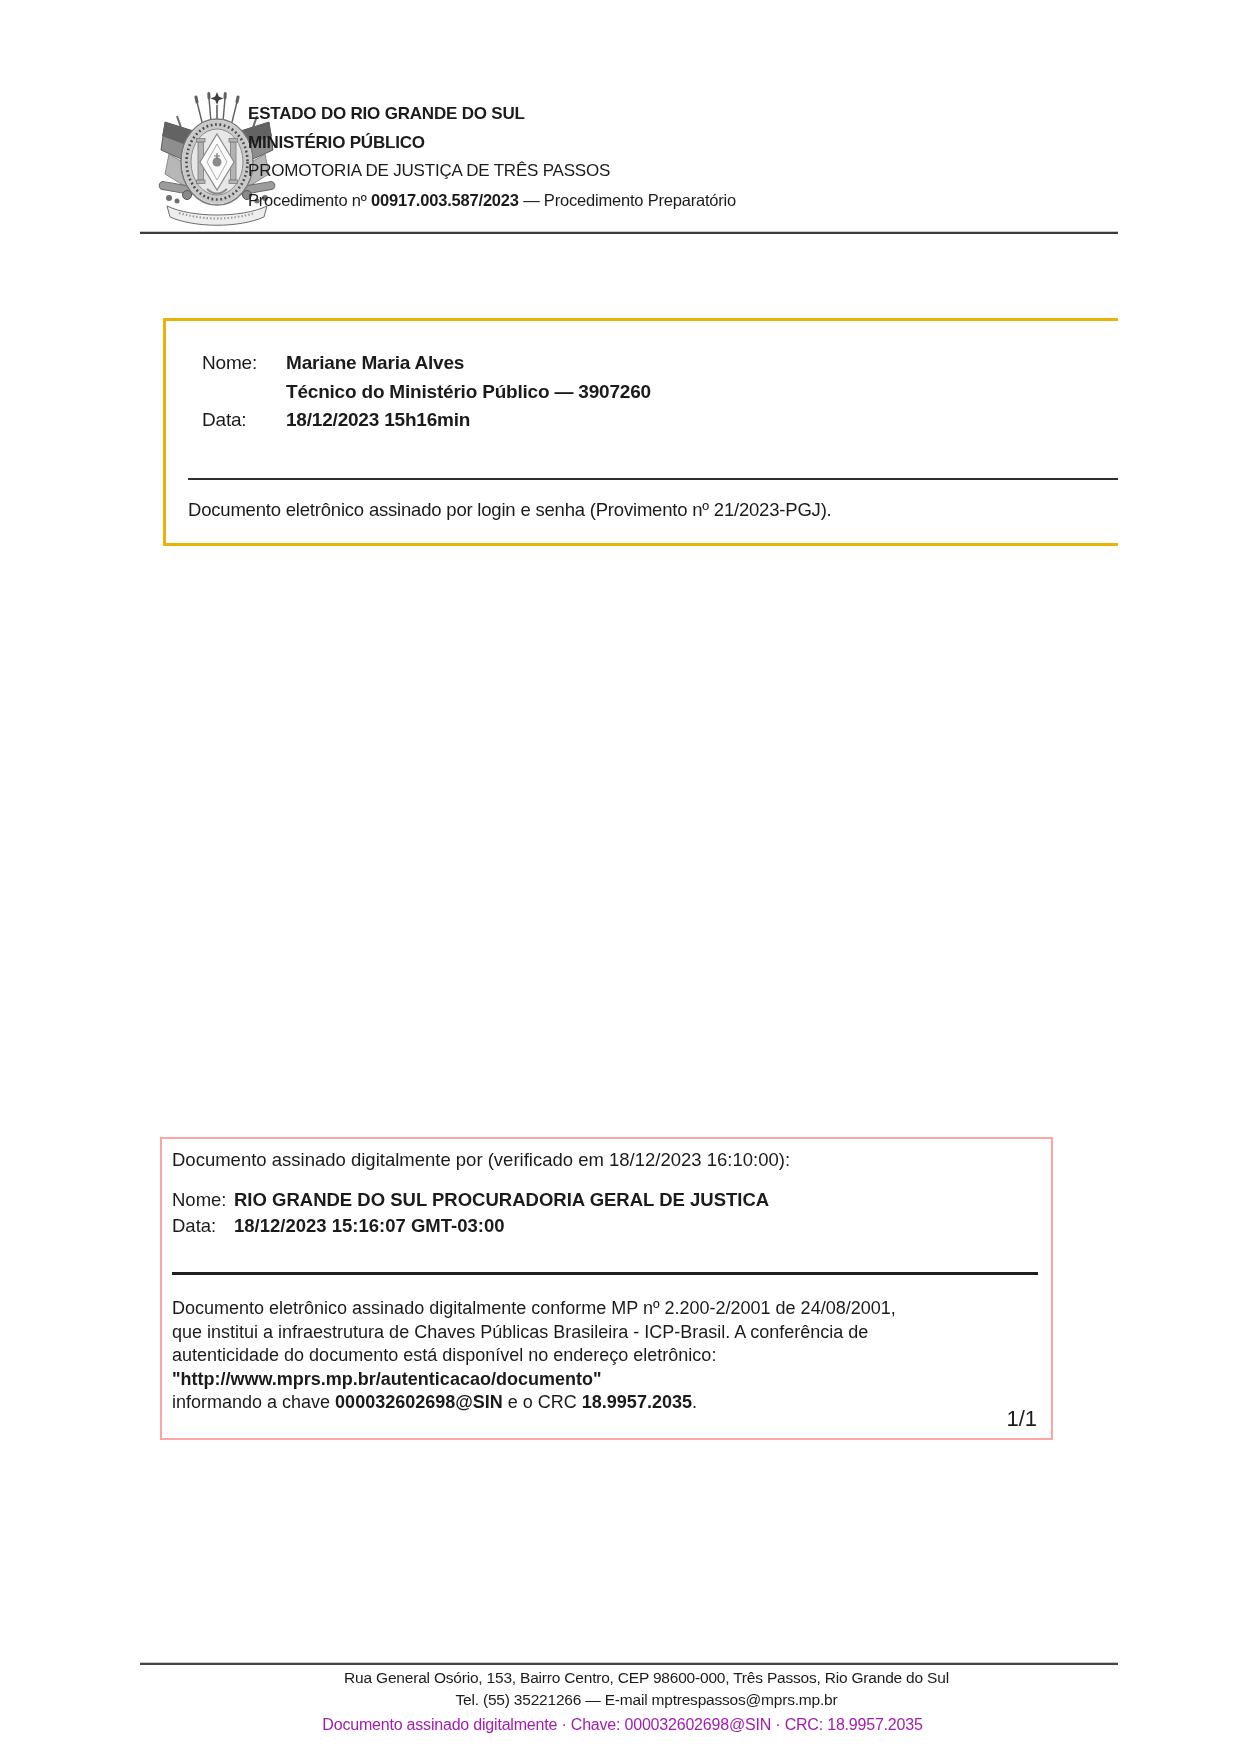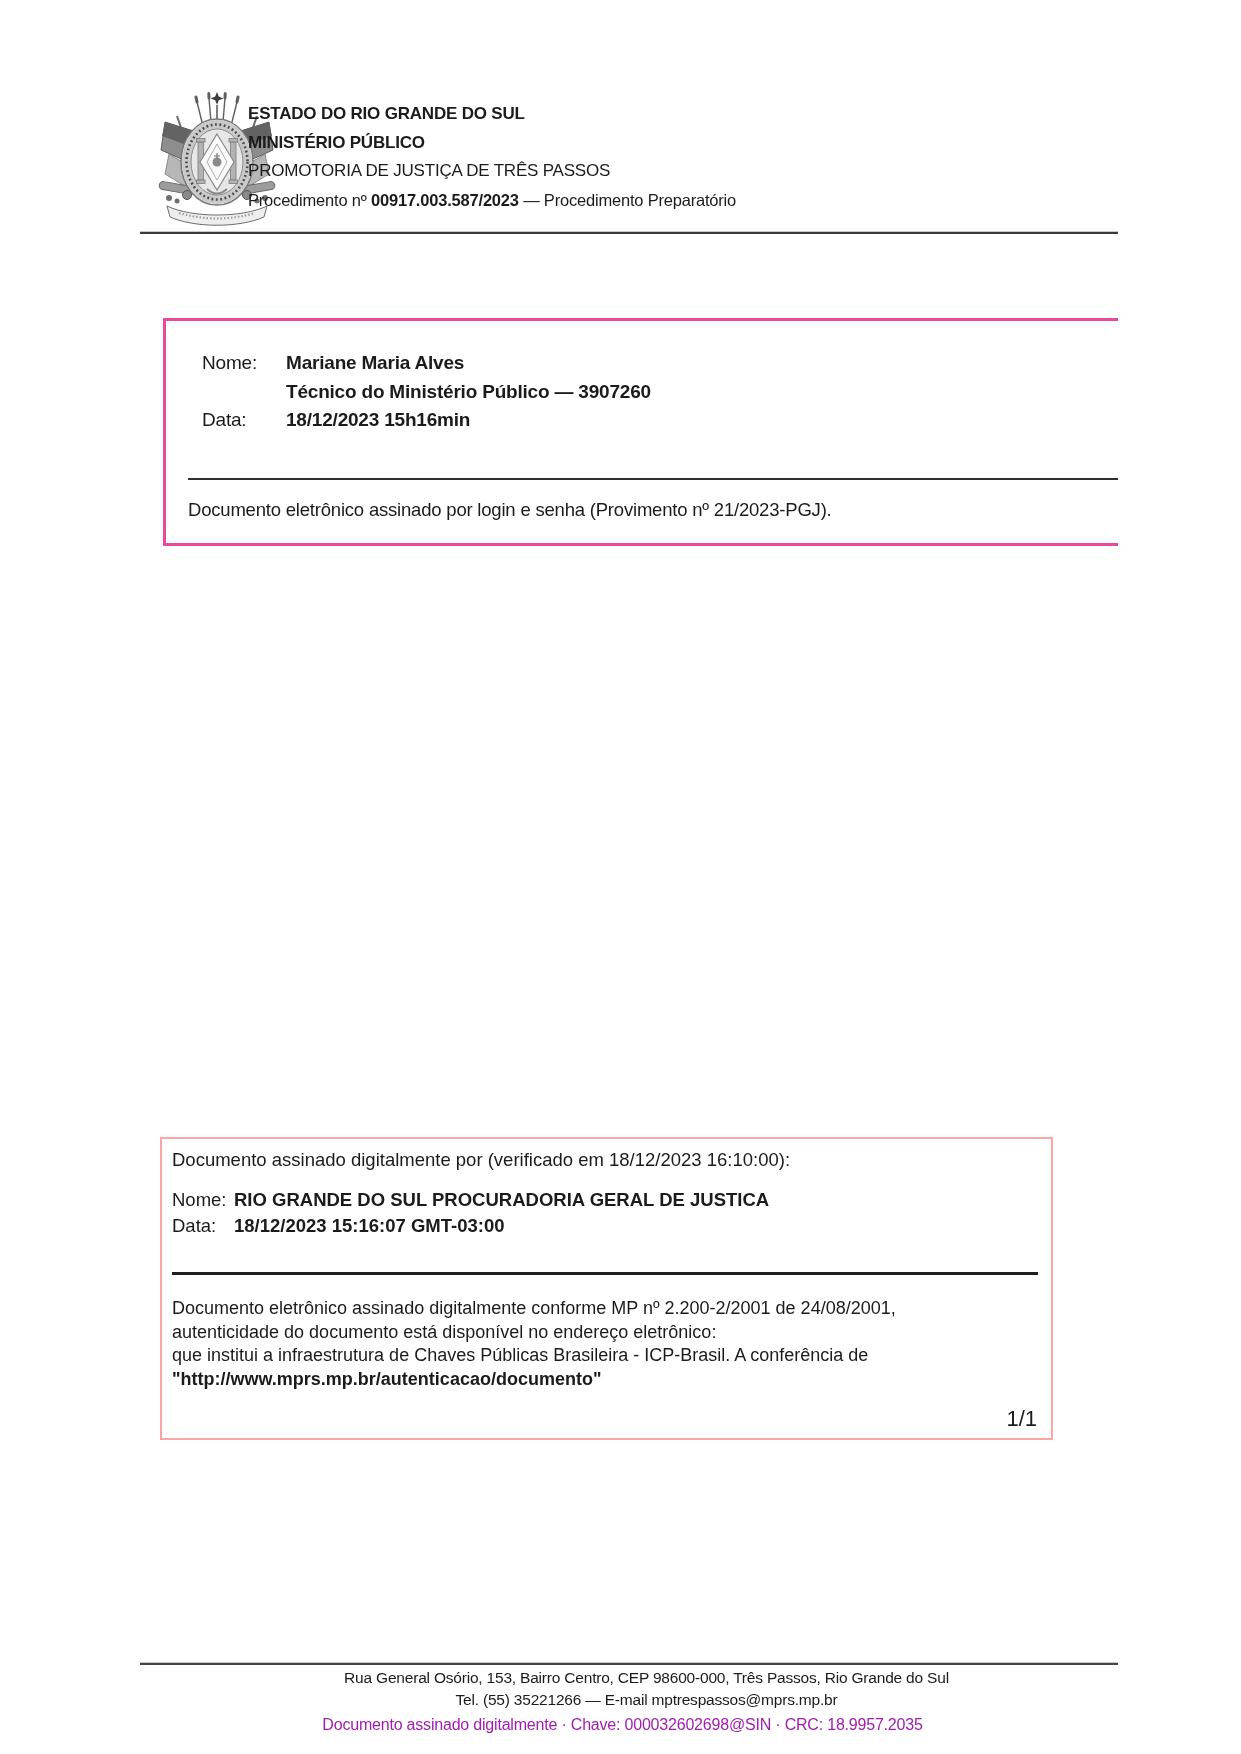--- a/index.html
+++ b/index.html
@@ -15,21 +15,21 @@
   .h-line { font-size:17px; line-height:28.5px; white-space:nowrap; }
   .h-proc { font-size:16.5px; line-height:28.5px; white-space:nowrap; }
   .header-rule {
     position:absolute; left:140px; top:231px; width:1013px; height:3px;
     background:linear-gradient(to bottom,#c8c8c8 0 34%,#3b3b3b 34%);
   }
 
   
   .box1 {
     position:absolute; left:163px; top:318px; width:989px; height:228px;
-    border:3px solid #ec4899; box-sizing:border-box; letter-spacing:-0.2px;
+    border:3px solid #eab308; box-sizing:border-box; letter-spacing:-0.2px;
   }
   .box1-rows { padding:28px 36px 0 36px; font-size:19px; }
   .b1row { line-height:28.5px; white-space:nowrap; }
   .b1lbl { display:inline-block; width:84px; }
   .box1-sep { position:absolute; left:22px; top:157px; width:932px; height:2px; background:#2f2f2f; }
   .box1-note { position:absolute; left:22px; top:178px; font-size:18.5px; white-space:nowrap; }
 
   
   .box2 {
     position:absolute; left:160px; top:1137px; width:893px; height:303px;
@@ -156,23 +156,26 @@
     <div class="b2-verified">Documento assinado digitalmente por (verificado em 18/12/2023 16:10:00):</div>
     <div class="b2-nome">
       <span class="b2lbl">Nome:</span><span class="bold">RIO GRANDE DO SUL PROCURADORIA GERAL DE JUSTICA</span>
     </div>
     <div class="b2-data">
       <span class="b2lbl">Data:</span><span class="bold">18/12/2023 15:16:07 GMT-03:00</span>
     </div>
     <div class="box2-sep"></div>
     <div class="b2-legal">
       <div>Documento eletrônico assinado digitalmente conforme MP nº 2.200-2/2001 de 24/08/2001,</div>
+      <div>que institui a infraestrutura de Chaves Públicas Brasileira - ICP-Brasil. A conferência de</div>
       <div>autenticidade do documento está disponível no endereço eletrônico:</div>
-      <div>que institui a infraestrutura de Chaves Públicas Brasileira - ICP-Brasil. A conferência de</div>
       <div class="bold">"http://www.mprs.mp.br/autenticacao/documento"</div>
+      <div>
+        <span>informando a chave </span><span class="bold">000032602698@SIN</span><span> e o CRC </span><span class="bold">18.9957.2035</span><span>.</span>
+      </div>
     </div>
     <div class="b2-page">1/1</div>
   </section>
 
   <footer class="footer">
     <div class="footer-rule"></div>
     <div class="f-line">Rua General Osório, 153, Bairro Centro, CEP 98600-000, Três Passos, Rio Grande do Sul</div>
     <div class="f-line">Tel. (55) 35221266 — E-mail mptrespassos@mprs.mp.br</div>
     <div class="f-gray">Documento assinado digitalmente ·  Chave: 000032602698@SIN · CRC: 18.9957.2035</div>
   </footer>

